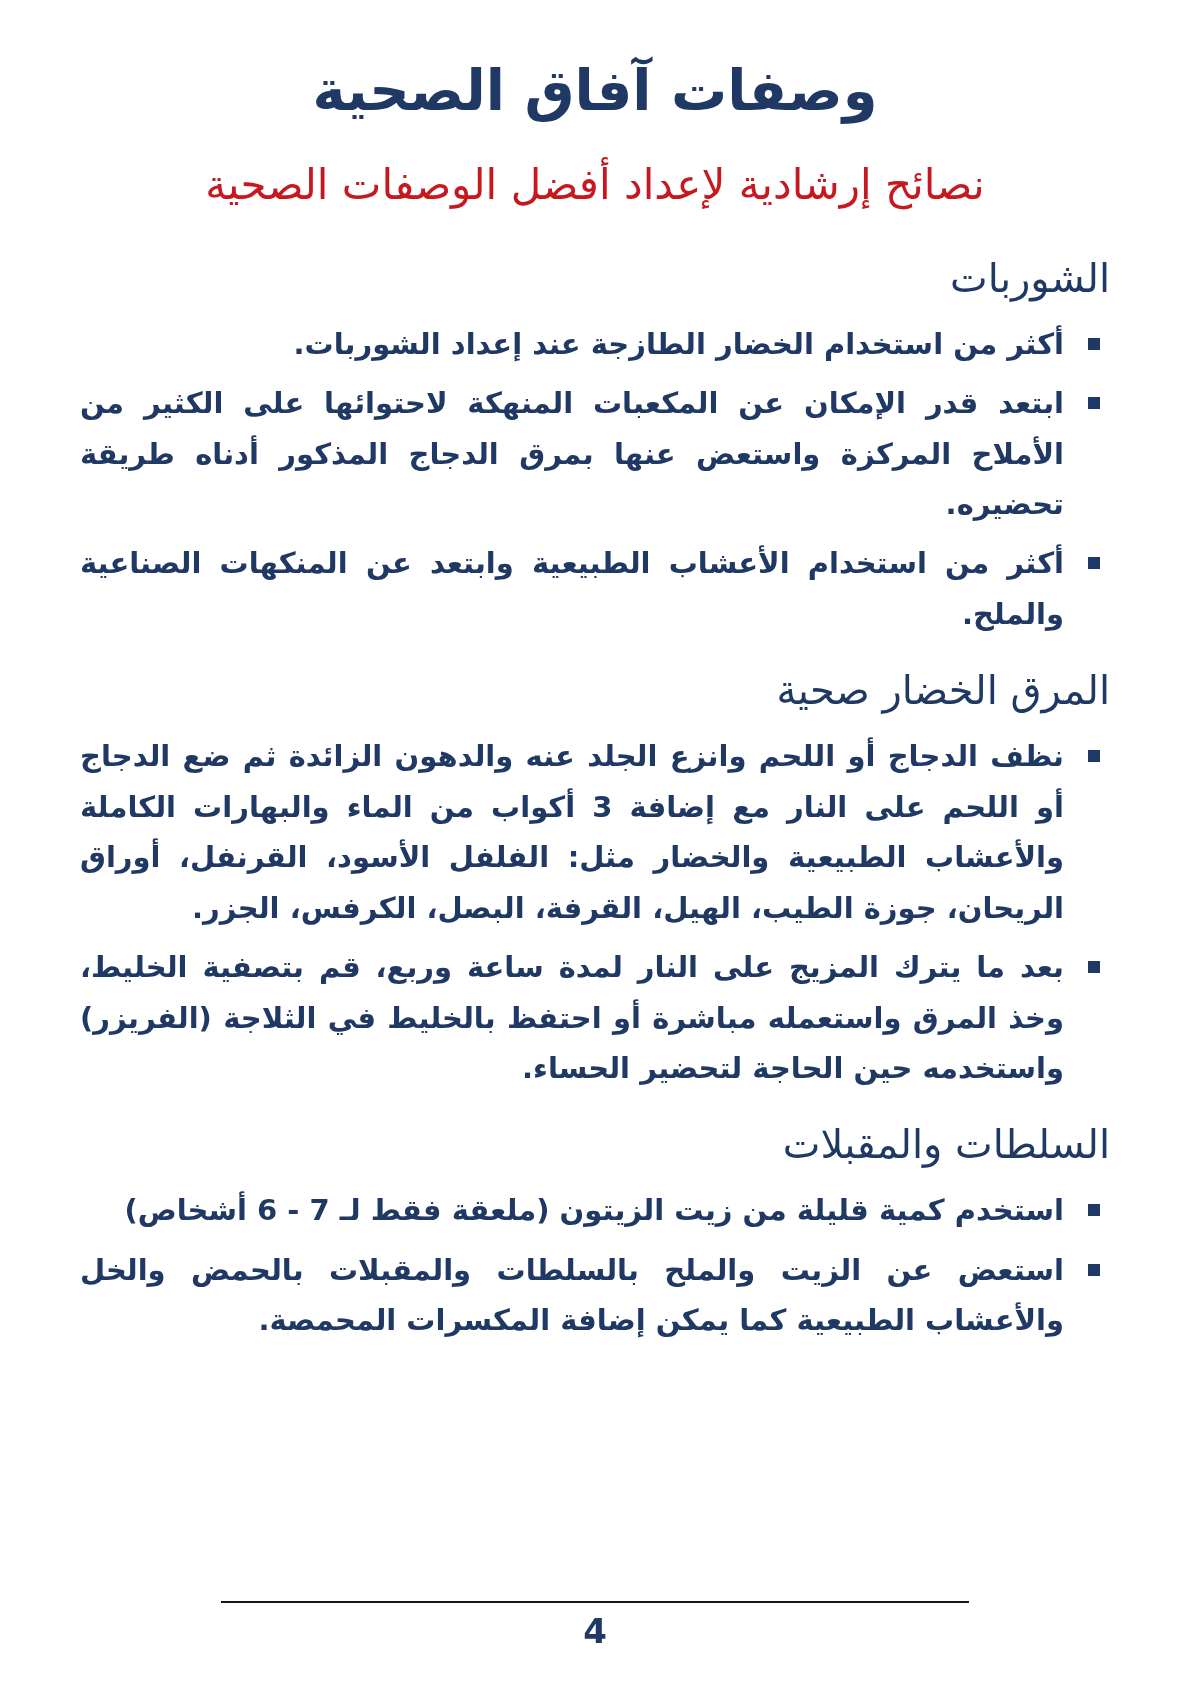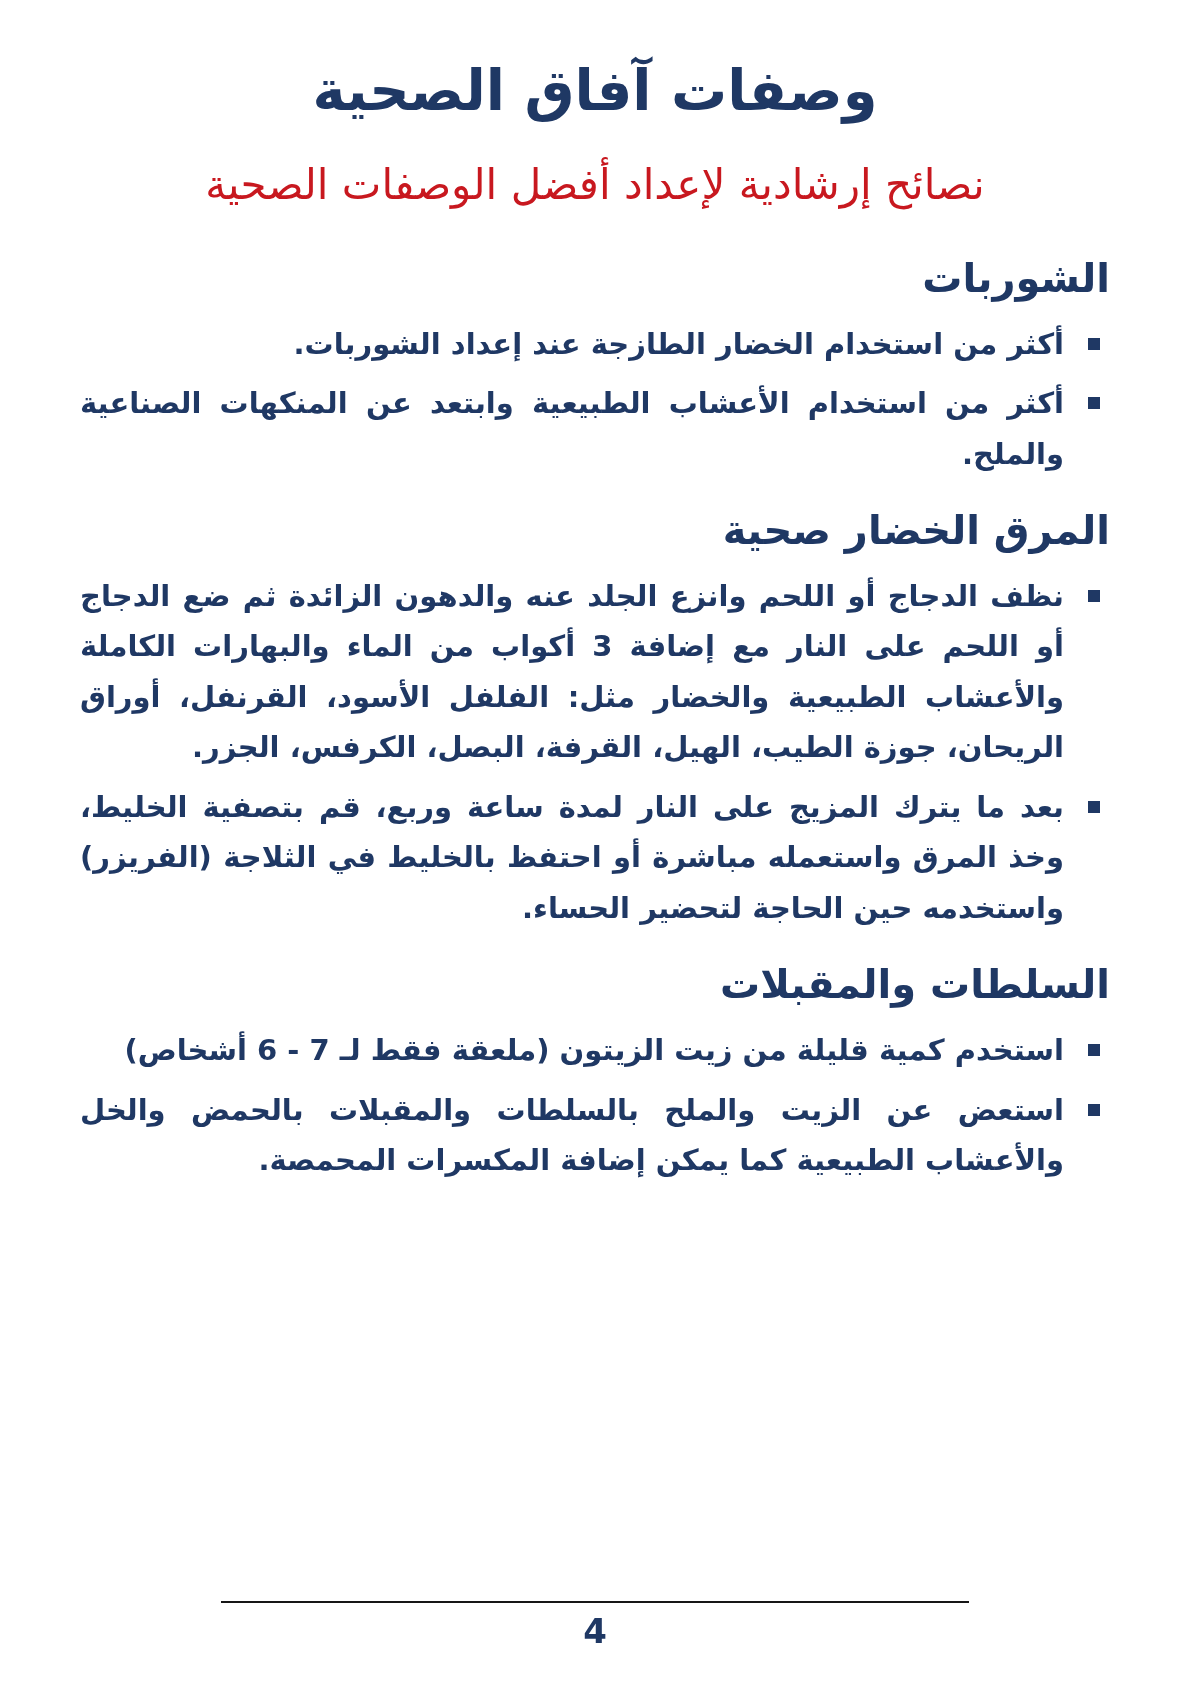--- a/index.html
+++ b/index.html
@@ -33,21 +33,21 @@
     text-align:center;
     color:var(--red);
     font-size:42px;
     font-weight:normal;
     line-height:1.3;
     margin-bottom:40px;
   }
   .section-heading{
     color:var(--navy);
     font-size:40px;
-    font-weight:bold;
+    font-weight:normal;
     text-align:right;
     margin:26px 0 16px 0;
     line-height:1.25;
   }
   ul.bullets{
     list-style:none;
     margin:12px 0 6px 0;
   }
   ul.bullets li{
     position:relative;
@@ -100,20 +100,24 @@
   <h2 class="doc-subtitle">نصائح إرشادية لإعداد أفضل الوصفات الصحية</h2>
 
   <h3 class="section-heading">الشوربات</h3>
   <ul class="bullets">
     <li>
       <span class="sq"></span>
       <span class="bt">أكثر من استخدام الخضار الطازجة عند إعداد الشوربات.</span>
     </li>
     <li>
       <span class="sq"></span>
+      <span class="bt">ابتعد قدر الإمكان عن المكعبات المنهكة لاحتوائها على الكثير من الأملاح المركزة واستعض عنها بمرق الدجاج المذكور أدناه طريقة تحضيره.</span>
+    </li>
+    <li>
+      <span class="sq"></span>
       <span class="bt">أكثر من استخدام الأعشاب الطبيعية وابتعد عن المنكهات الصناعية والملح.</span>
     </li>
   </ul>
 
   <h3 class="section-heading">المرق الخضار صحية</h3>
   <ul class="bullets">
     <li>
       <span class="sq"></span>
       <span class="bt">نظف الدجاج أو اللحم وانزع الجلد عنه والدهون الزائدة ثم ضع الدجاج أو اللحم على النار مع إضافة 3 أكواب من الماء والبهارات الكاملة والأعشاب الطبيعية والخضار مثل: الفلفل الأسود، القرنفل، أوراق الريحان، جوزة الطيب، الهيل، القرفة، البصل، الكرفس، الجزر.</span>
     </li>

